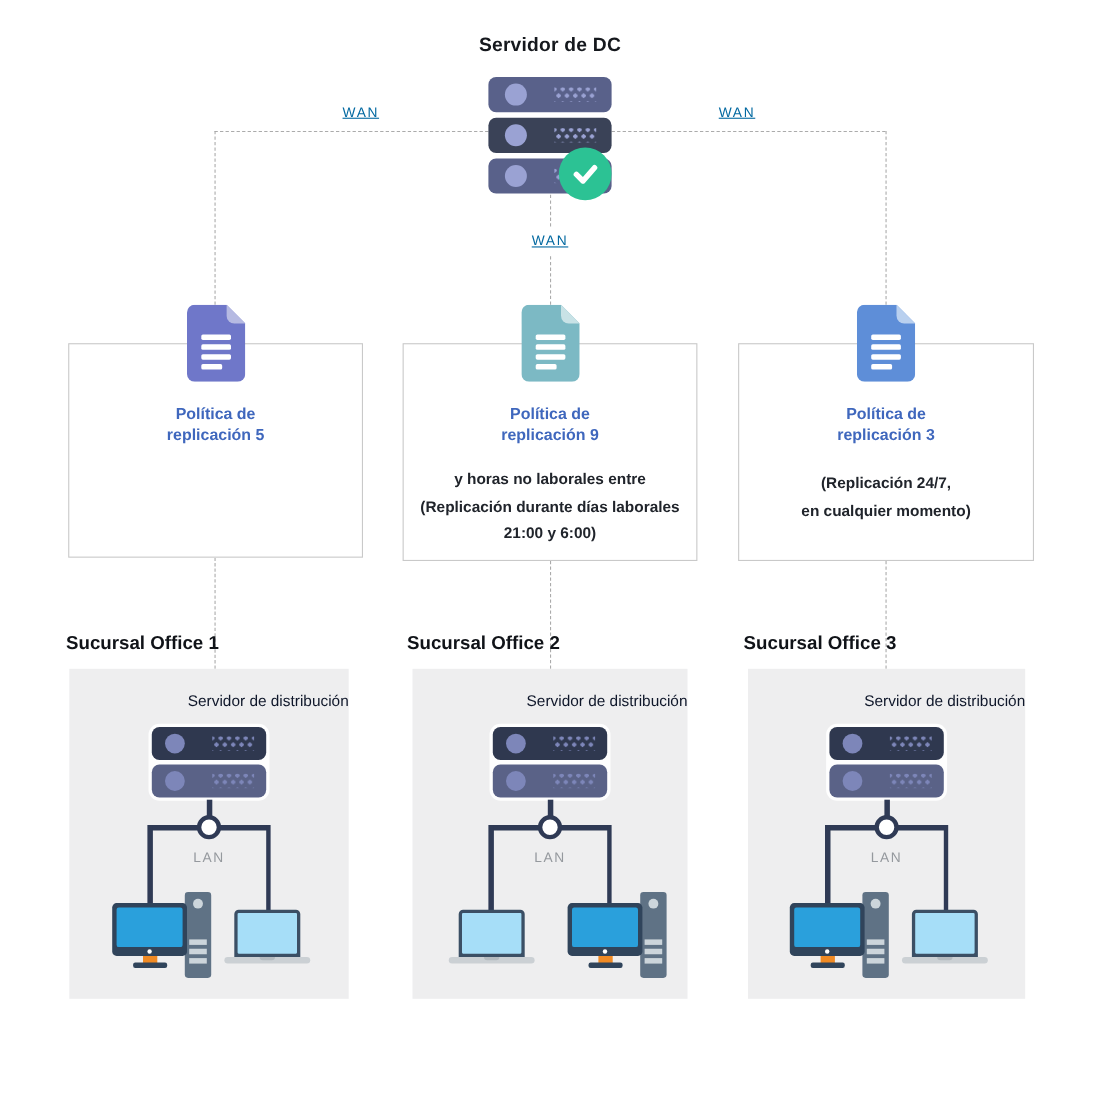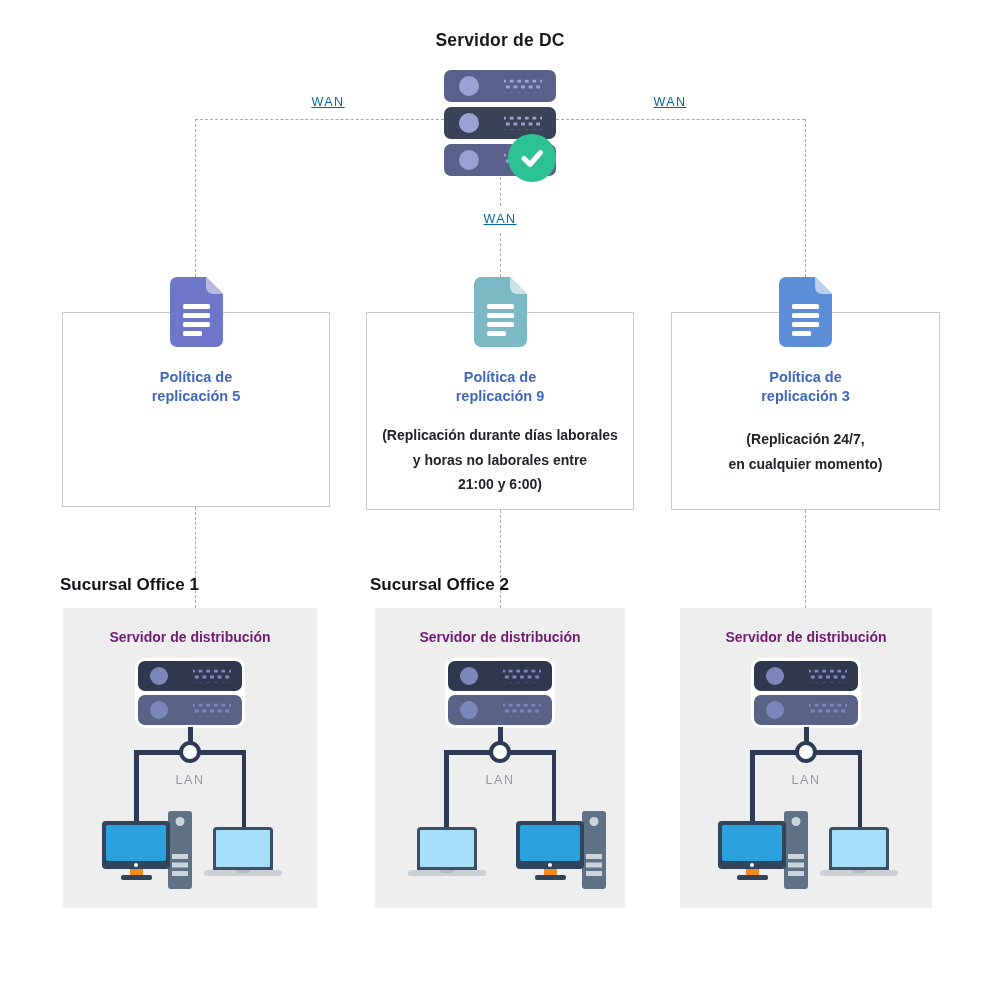--- a/index.html
+++ b/index.html
@@ -56,22 +56,22 @@
   .policy-title { position:absolute; top:55px; width:100%; text-align:center;
     font-size:14.5px; font-weight:bold; color:#3f67bd; line-height:19px; }
   .policy-desc { position:absolute; width:100%; text-align:center;
     font-size:14px; font-weight:bold; color:#20242b; line-height:24.5px; }
   .doc1 .doc-body { fill:#6f77c9; } .doc1 .doc-fold { fill:#b6bae2; }
   .doc2 .doc-body { fill:#7cb9c4; } .doc2 .doc-fold { fill:#c8e2e6; }
   .doc3 .doc-body { fill:#5e8ed8; } .doc3 .doc-fold { fill:#b9d0ef; }
 
   
   .panel { position:absolute; top:608px; height:300px; background:#eeeeef; z-index:1; }
-  .dist-label { position:absolute; top:21px; width:100%; text-align:center;
-    font-size:14px; font-weight:bold; color:#701a75; }
+  .dist-label { position:absolute; top:21px; width:100%; text-align:right;
+    font-size:14px; font-weight:normal; color:#0f172a; }
   .stem   { position:absolute; left:50%; margin-left:-2.5px; top:119px; width:5px; height:18px; background:#2f3a55; }
   .node   { position:absolute; left:50%; margin-left:-11px; top:133px; width:22px; height:22px;
             border:4.5px solid #2f3a55; border-radius:50%; background:#fff; z-index:2; }
   .branch { position:absolute; left:50%; margin-left:-54px; top:142px; width:108px; height:4.5px; background:#2f3a55; }
   .drop-l { position:absolute; left:50%; margin-left:-56px; top:142px; width:4.5px; height:74px; background:#2f3a55; }
   .drop-r { position:absolute; left:50%; margin-left:51.5px; top:142px; width:4.5px; height:86px; background:#2f3a55; }
   .lan-label { position:absolute; left:50%; top:165px; transform:translateX(-50%);
     font-size:12.5px; color:#95999e; letter-spacing:1.5px; }
 
   
@@ -163,22 +163,22 @@
         <rect x="13" y="45" width="27" height="5" rx="1.5"></rect>
         <rect x="13" y="54" width="19" height="5" rx="1.5"></rect>
       </g>
   </svg>
   <div class="policy-card" style="left:366px; width:268px; height:198px;">
     <div class="policy-title">
       <div>Política de</div>
       <div>replicación 9</div>
     </div>
     <div class="policy-desc" style="top:110px;">
+      <div>y horas no laborales entre</div>
       <div>(Replicación durante días laborales</div>
-      <div>y horas no laborales entre</div>
       <div>21:00 y 6:00)</div>
     </div>
   </div>
 
   <svg class="doc-icon doc3" style="left:779px;" width="53" height="70" viewBox="0 0 53 70">
     <path class="doc-body" d="M7 0 H36 L53 17 V63 a7 7 0 0 1 -7 7 H7 a7 7 0 0 1 -7 -7 V7 a7 7 0 0 1 7 -7 Z"></path>
     <path class="doc-fold" d="M36 0 L53 17 H43 a7 7 0 0 1 -7 -7 Z"></path>
     <g fill="#fff">
         <rect x="13" y="27" width="27" height="5" rx="1.5"></rect>
         <rect x="13" y="36" width="27" height="5" rx="1.5"></rect>
@@ -192,20 +192,21 @@
       <div>replicación 3</div>
     </div>
     <div class="policy-desc" style="top:114px;">
       <div>(Replicación 24/7,</div>
       <div>en cualquier momento)</div>
     </div>
   </div>
 
   <div class="office-title" style="left:60px;">Sucursal Office 1</div>
   <div class="office-title" style="left:370px;">Sucursal Office 2</div>
+  <div class="office-title" style="left:676px;">Sucursal Office 3</div>
 
   <div class="panel" style="left:63px; width:254px;">
     <div class="dist-label">Servidor de distribución</div>
     <div class="server oserver">
       <div class="srow orow-a">
           <span class="led"></span>
           <span class="dots"></span>
         </div>
       <div class="srow orow-b">
           <span class="led"></span>

